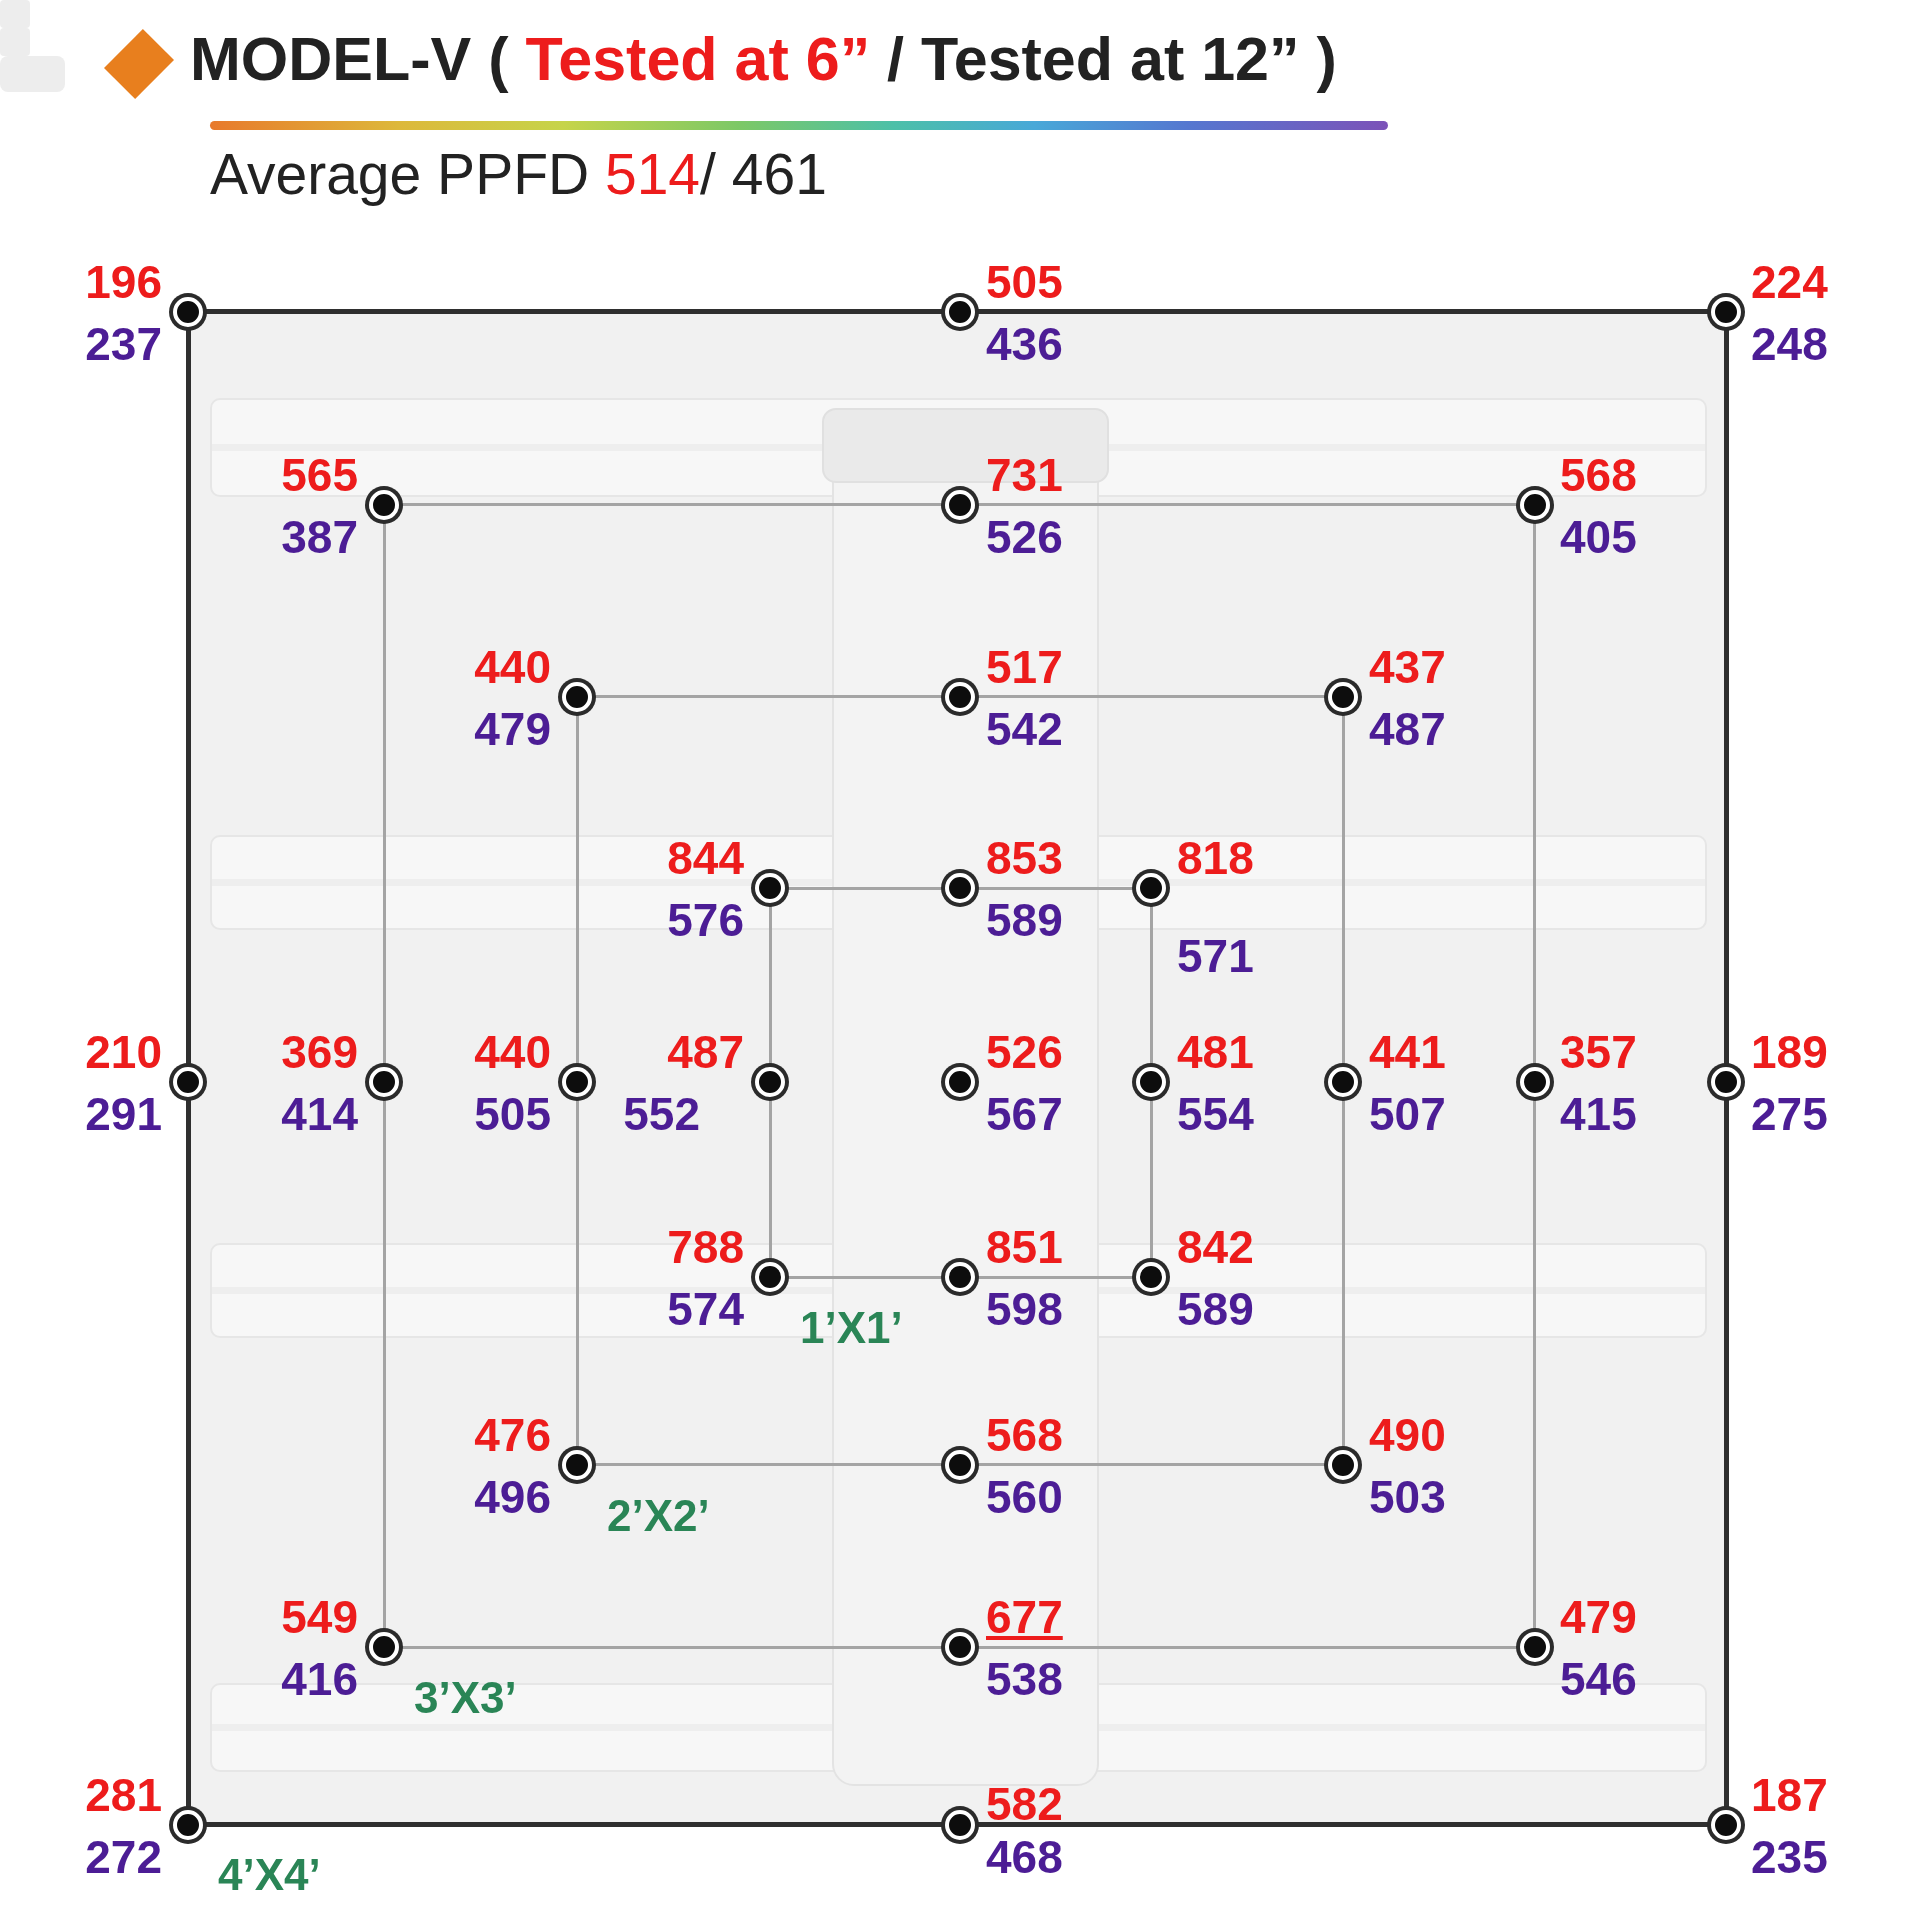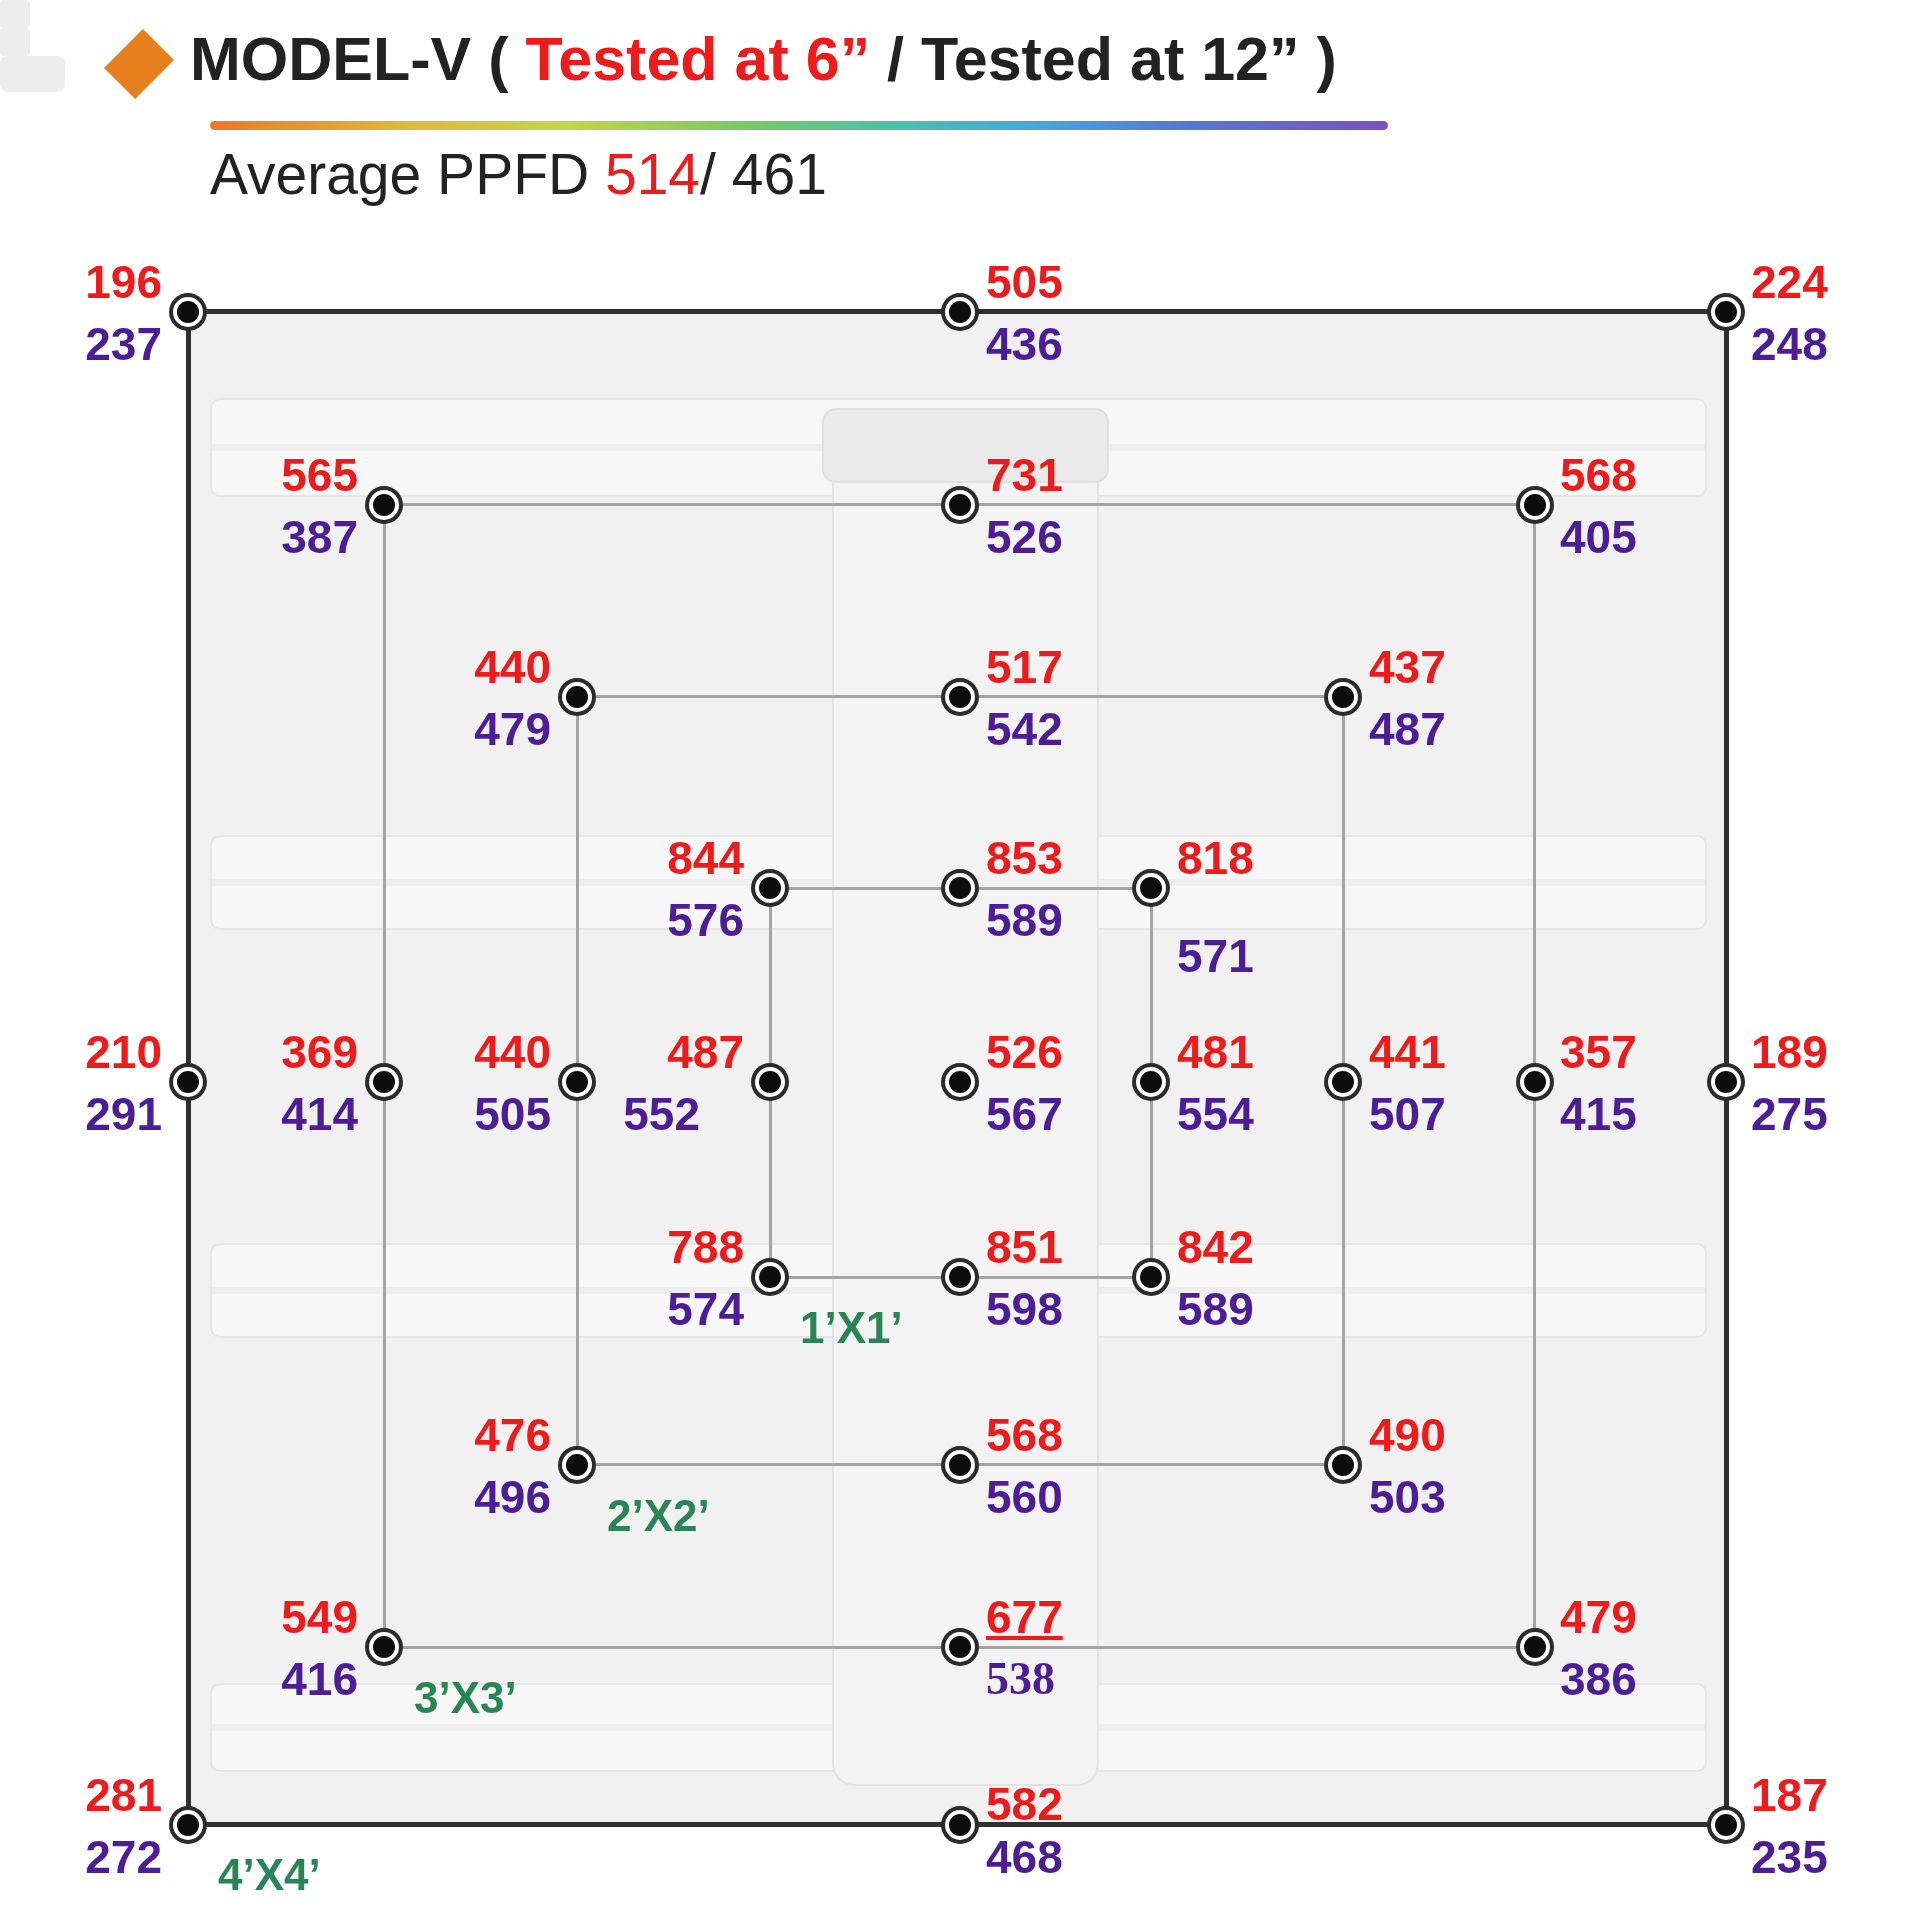--- a/index.html
+++ b/index.html
@@ -121,24 +121,24 @@
     <div class="val v6" style="left: 358px; top: 1076px; transform: translate(-100%, -100%);">369</div>
     <div class="val v12" style="left: 358px; top: 1090px; transform: translateX(-100%);">414</div>
     <div class="pt" style="left: 1535px; top: 1082px;"></div>
     <div class="val v6" style="left: 1560px; top: 1076px; transform: translateY(-100%);">357</div>
     <div class="val v12" style="left: 1560px; top: 1090px;">415</div>
     <div class="pt" style="left: 384px; top: 1647px;"></div>
     <div class="val v6" style="left: 358px; top: 1641px; transform: translate(-100%, -100%);">549</div>
     <div class="val v12" style="left: 358px; top: 1655px; transform: translateX(-100%);">416</div>
     <div class="pt" style="left: 960px; top: 1647px;"></div>
     <div class="val v6" style="left: 986px; top: 1641px; transform: translateY(-100%); text-decoration: underline;">677</div>
-    <div class="val v12" style="left: 986px; top: 1655px; font-family: Liberation Serif, serif;">538</div>
+    <div class="val v12" style="left: 986px; top: 1655px;">538</div>
     <div class="pt" style="left: 1535px; top: 1647px;"></div>
     <div class="val v6" style="left: 1560px; top: 1641px; transform: translateY(-100%);">479</div>
-    <div class="val v12" style="left: 1560px; top: 1655px;">386</div>
+    <div class="val v12" style="left: 1560px; top: 1655px;">546</div>
     <div class="pt" style="left: 577px; top: 697px;"></div>
     <div class="val v6" style="left: 551px; top: 691px; transform: translate(-100%, -100%);">440</div>
     <div class="val v12" style="left: 551px; top: 705px; transform: translateX(-100%);">479</div>
     <div class="pt" style="left: 960px; top: 697px;"></div>
     <div class="val v6" style="left: 986px; top: 691px; transform: translateY(-100%);">517</div>
     <div class="val v12" style="left: 986px; top: 705px;">542</div>
     <div class="pt" style="left: 1343px; top: 697px;"></div>
     <div class="val v6" style="left: 1369px; top: 691px; transform: translateY(-100%);">437</div>
     <div class="val v12" style="left: 1369px; top: 705px;">487</div>
     <div class="pt" style="left: 577px; top: 1082px;"></div>

